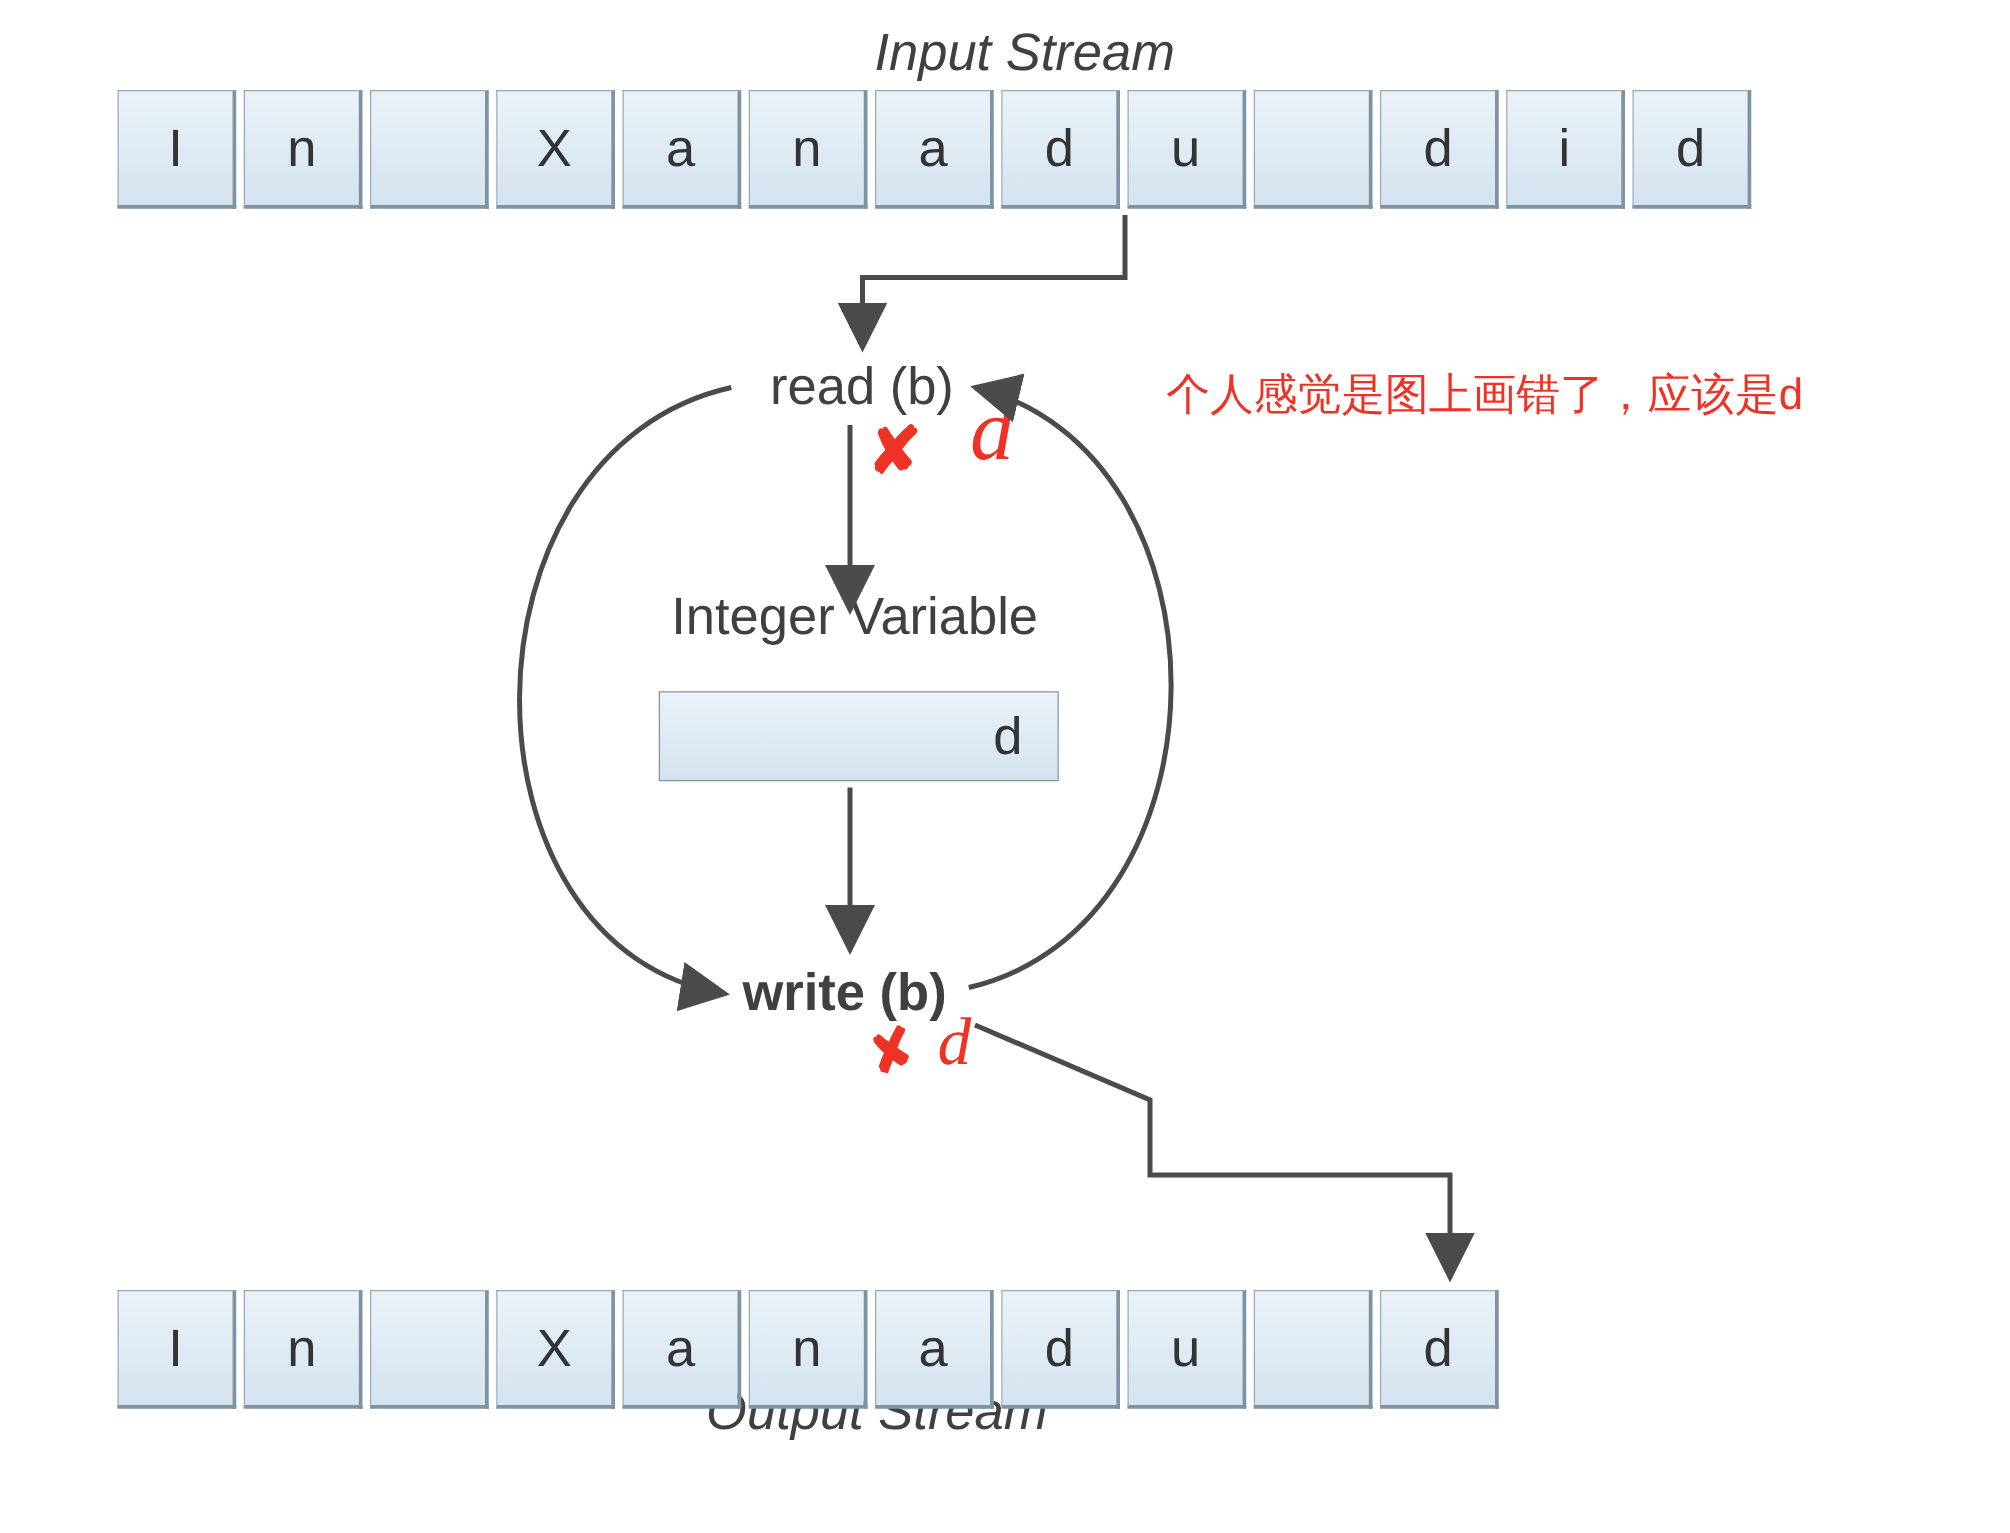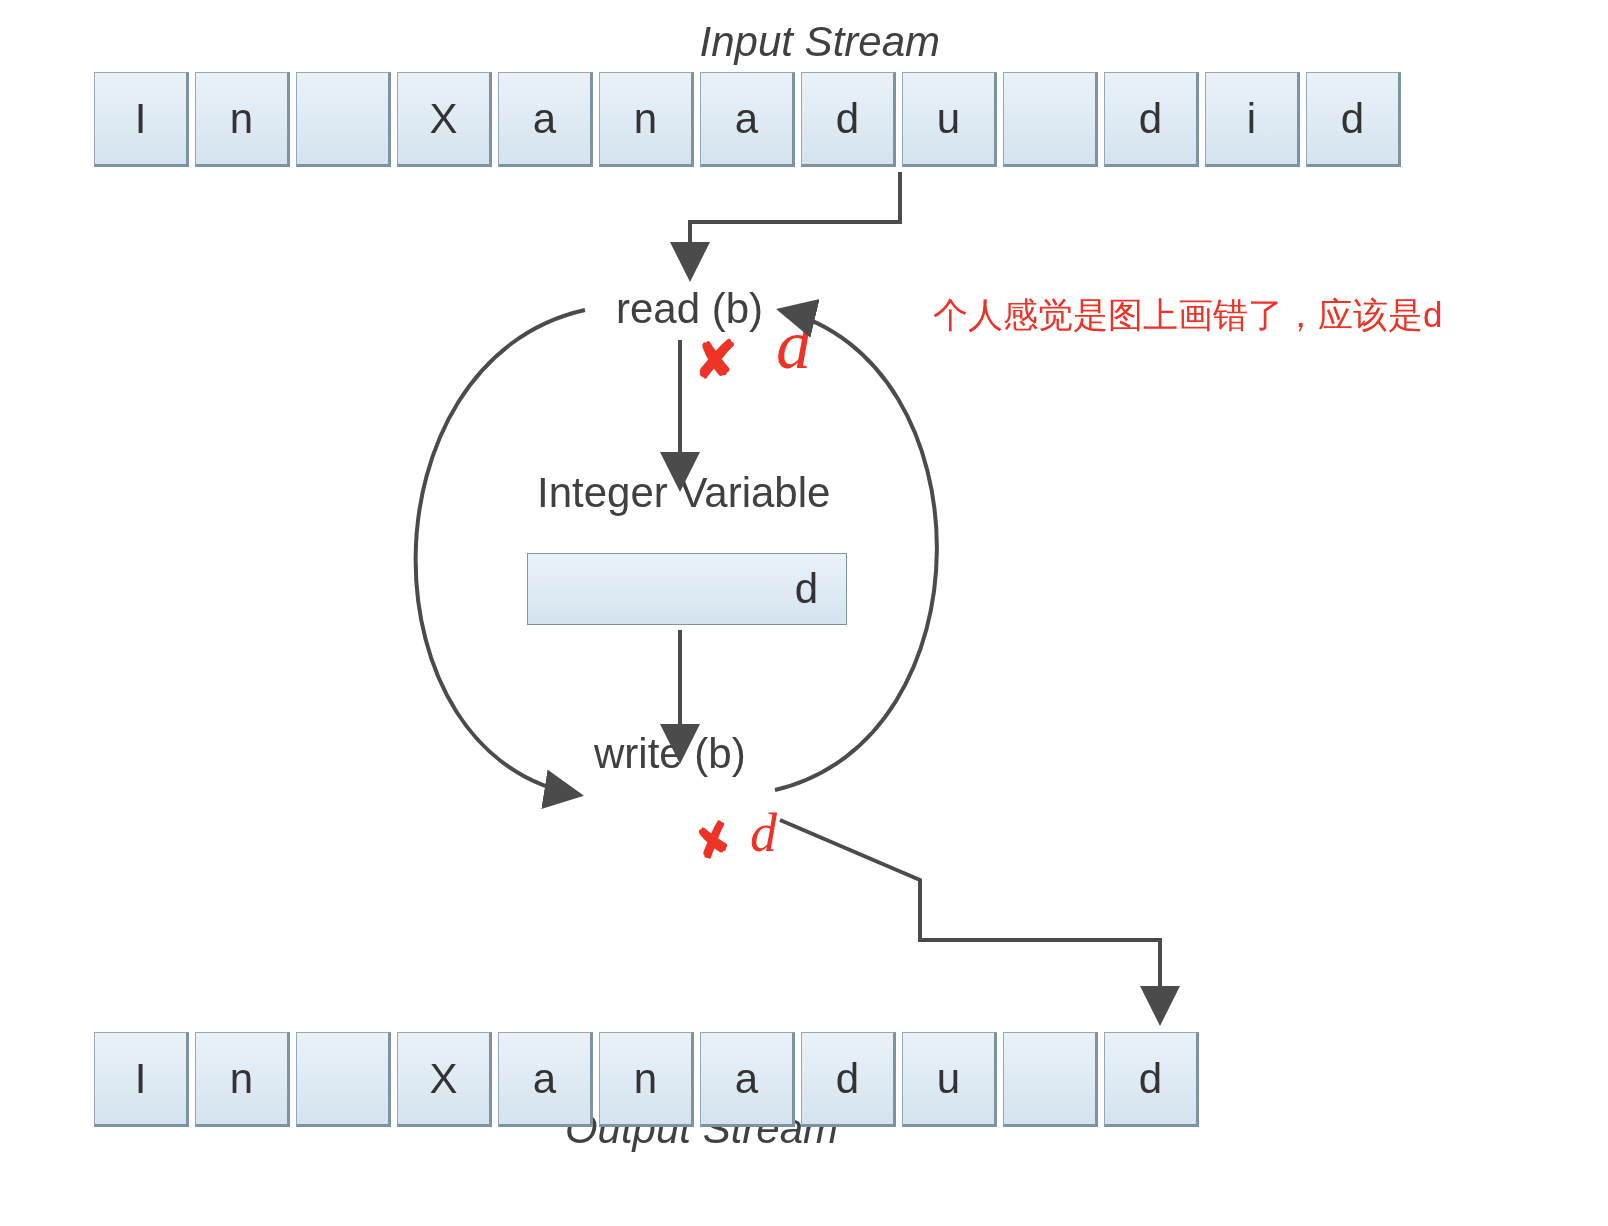--- a/index.html
+++ b/index.html
@@ -132,21 +132,21 @@
   </div>
 
 <div class="label" style="left:616px; top:285px;">read (b)</div>
 
 <div class="label" style="left:537px; top:469px;">Integer Variable</div>
 
 <div class="var-box" style="left:527px; top:553px;">
   <span>d</span>
 </div>
 
-<div class="label" style="left:594px; top:730px;">write (b)</div>
+<div class="label" style="left:594px; top:770px;font-weight:bold;">write (b)</div>
 
 <div class="annotation-red" style="left:898px; top:292px;margin-left:35px;">个人感觉是图上画错了，应该是d</div>
 
 <div class="red-x" style="left:694px; top:330px;">✘</div>
 
 <div class="hand-d" style="left:776px; top:305px;">d</div>
 
 <div class="red-x" style="left:695px; top:815px; font-size:44px; transform:rotate(-18deg);">✘</div>
 
 <div class="hand-d small" style="left:750px; top:802px;">d</div>

